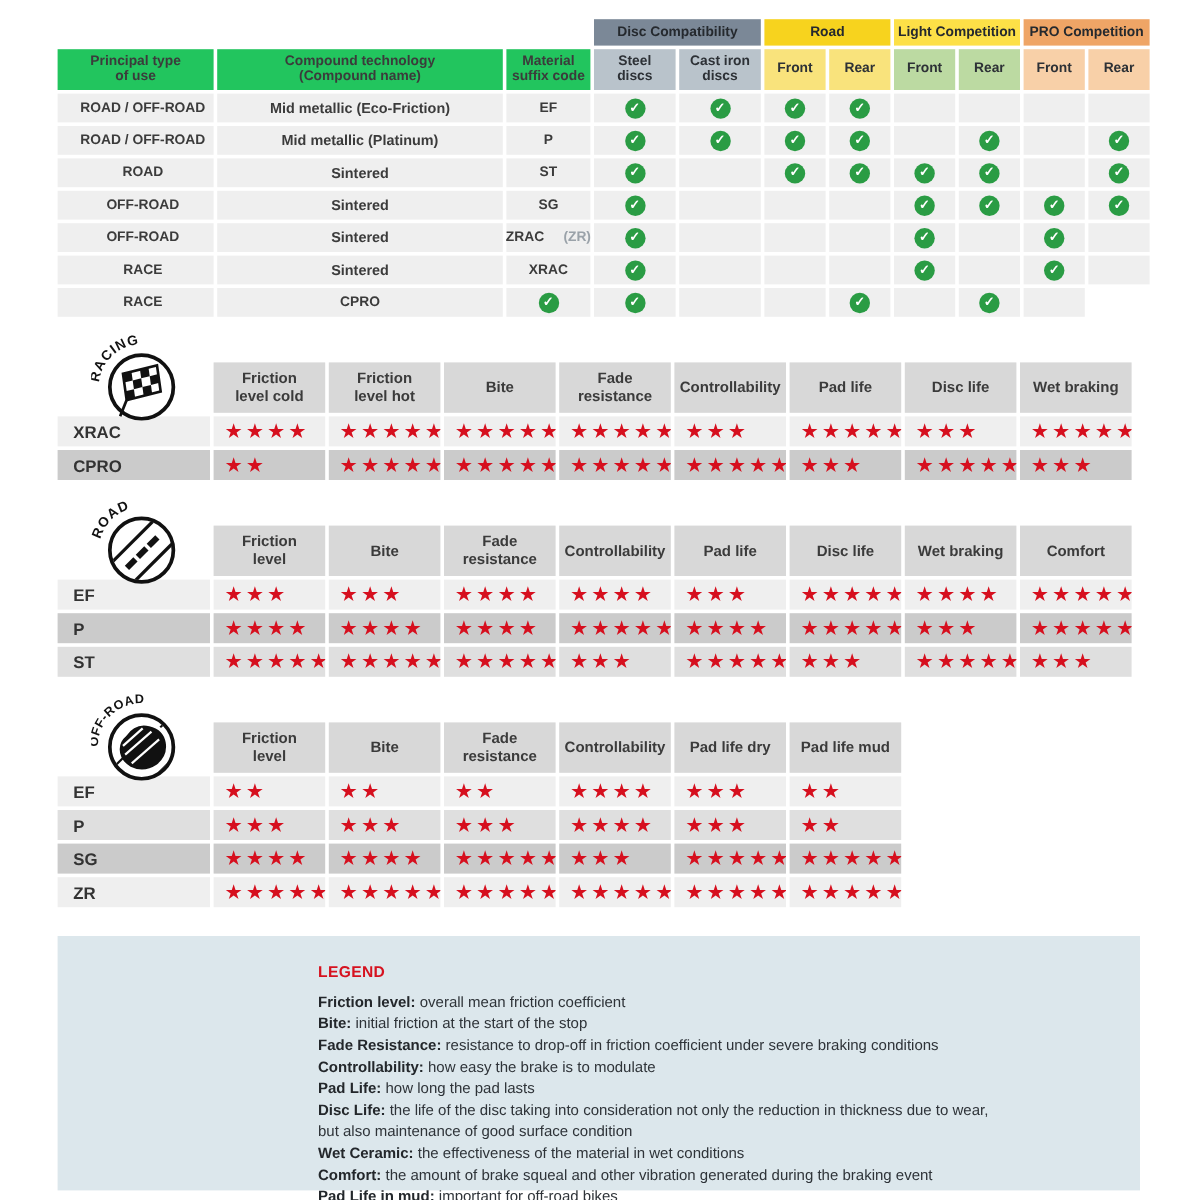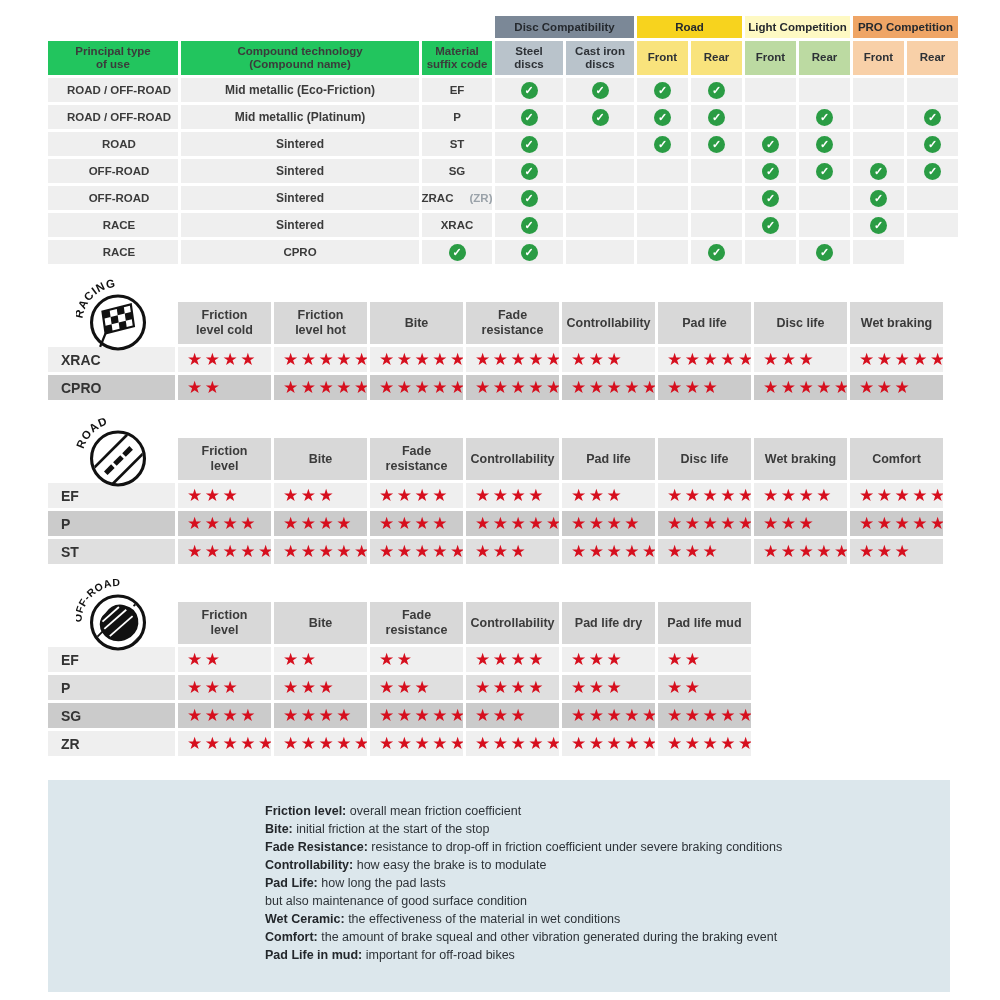--- a/index.html
+++ b/index.html
@@ -44,21 +44,21 @@
   .legend-line b{color:#23272b;}
 </style>
 </head>
 <body>
 
 <div class="page">
 
   <div class="compat-grid">
       <div class="g-hdr" style="background: rgb(123, 136, 151); grid-area: 1 / 4 / auto / span 2;">Disc Compatibility</div>
       <div class="g-hdr" style="background: rgb(247, 211, 30); grid-area: 1 / 6 / auto / span 2;">Road</div>
-      <div class="g-hdr" style="background: #fef9c3; grid-area: 1 / 8 / auto / span 2;">Light Competition</div>
+      <div class="g-hdr" style="background: #fde047; grid-area: 1 / 8 / auto / span 2;">Light Competition</div>
       <div class="g-hdr" style="background: rgb(239, 165, 102); grid-area: 1 / 10 / auto / span 2;">PRO Competition</div>
       <div class="c-hdr" style="grid-row: 2;">Principal type
 of use</div>
       <div class="c-hdr" style="grid-row: 2;">Compound technology
 (Compound name)</div>
       <div class="c-hdr" style="grid-row: 2;">Material
 suffix code</div>
       <div class="s-hdr" style="background: rgb(185, 195, 203); grid-row: 2;">Steel
 discs</div>
       <div class="s-hdr" style="background: rgb(185, 195, 203); grid-row: 2;">Cast iron
@@ -381,26 +381,28 @@
         <div class="rg-stars" style="background: rgb(239, 239, 239);">★★★★★</div>
         <div class="rg-stars" style="background: rgb(239, 239, 239);">★★★★★</div>
         <div class="rg-stars" style="background: rgb(239, 239, 239);">★★★★★</div>
         <div class="rg-stars" style="background: rgb(239, 239, 239);">★★★★★</div>
         <div class="rg-stars" style="background: rgb(239, 239, 239);">★★★★★</div>
         <div class="rg-stars" style="background: rgb(239, 239, 239);">★★★★★</div>
       </div>
   </section>
 
   <div class="legend">
+    <div class="legend-title">LEGEND</div>
     <div id="legend-items">
         <div class="legend-line"><b>Friction level:</b> overall mean friction coefficient</div>
         <div class="legend-line"><b>Bite:</b> initial friction at the start of the stop</div>
         <div class="legend-line"><b>Fade Resistance:</b> resistance to drop-off in friction coefficient under severe braking conditions</div>
         <div class="legend-line"><b>Controllability:</b> how easy the brake is to modulate</div>
         <div class="legend-line"><b>Pad Life:</b> how long the pad lasts</div>
+        <div class="legend-line"><b>Disc Life:</b> the life of the disc taking into consideration not only the reduction in thickness due to wear,</div>
         <div class="legend-line">but also maintenance of good surface condition</div>
         <div class="legend-line"><b>Wet Ceramic:</b> the effectiveness of the material in wet conditions</div>
         <div class="legend-line"><b>Comfort:</b> the amount of brake squeal and other vibration generated during the braking event</div>
         <div class="legend-line"><b>Pad Life in mud:</b> important for off-road bikes</div>
       </div>
   </div>
 
 </div>
 
 </body></html>

